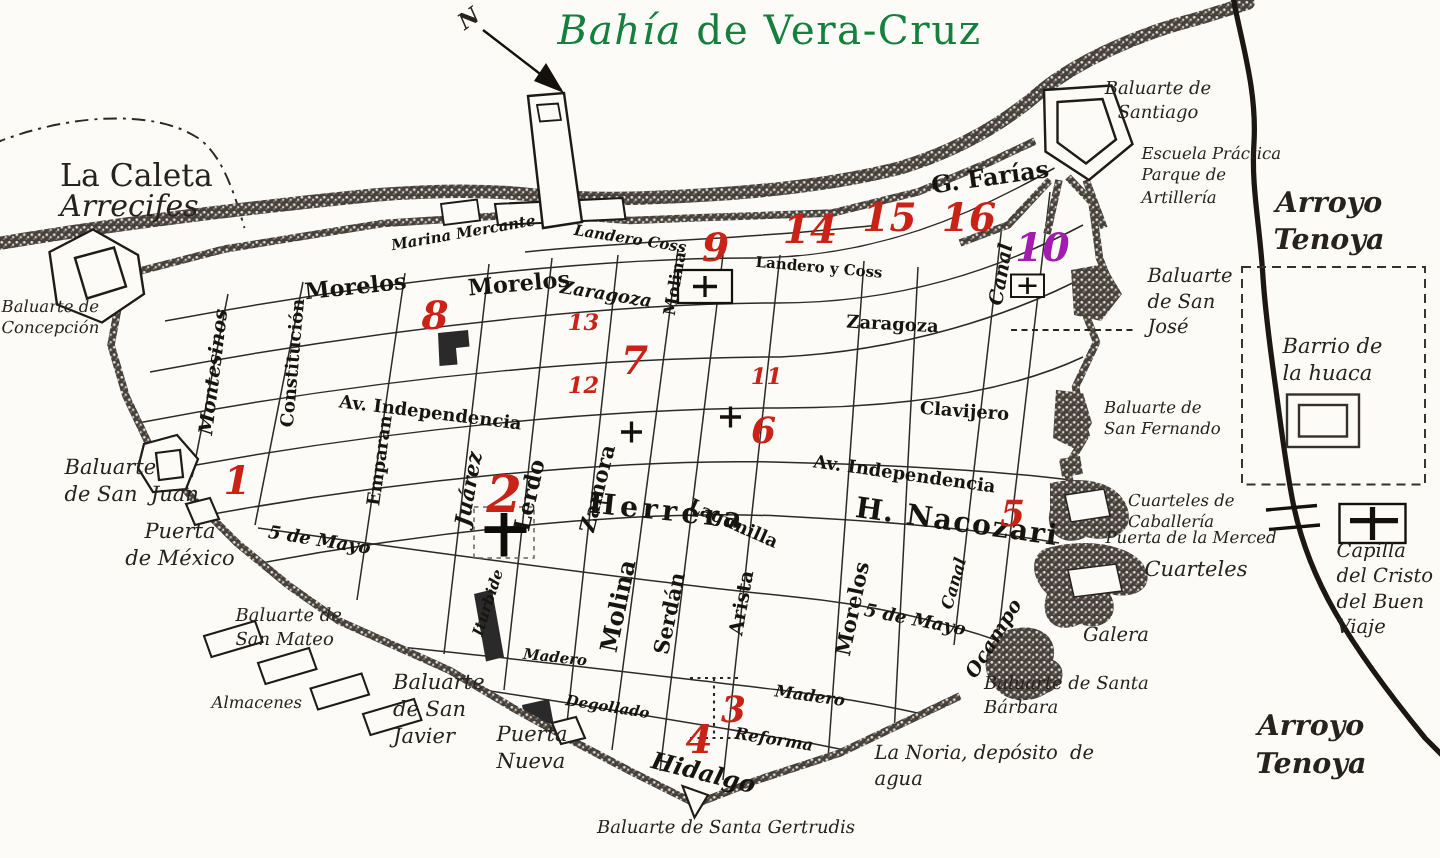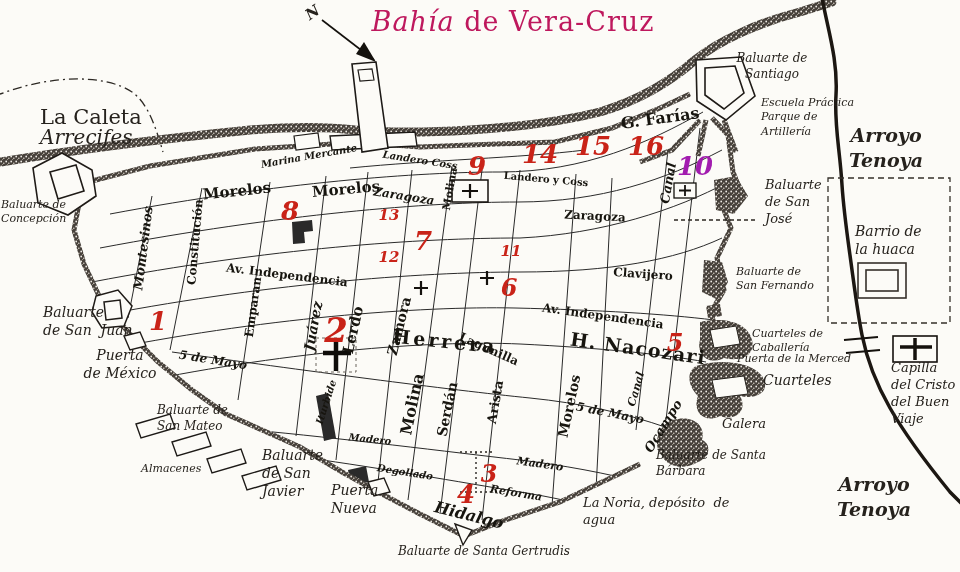--- a/index.html
+++ b/index.html
@@ -10,21 +10,21 @@
   .plabel{position:absolute;color:#26221d;line-height:1.3;white-space:pre;font-family:"DejaVu Serif",serif;}
   .plabel.it{font-style:italic;}
   .plabel.bd{font-weight:bold;}
   .plabel.ctr{text-align:center;transform:translate(-50%,-50%);}
   .slabel{position:absolute;font-weight:bold;color:#17150f;white-space:pre;
           font-family:"DejaVu Serif",serif;transform-origin:center;}
   .slabel.it{font-style:italic;}
   .marker{position:absolute;font-weight:bold;font-style:italic;white-space:pre;
           font-family:"DejaVu Serif",serif;transform:translate(-50%,-50%);}
   #title{position:absolute;left:513px;top:21px;transform:translate(-50%,-50%);
-         font-size:27px;color:#be185d;white-space:pre;letter-spacing:1px;}
+         font-size:27px;color:#15803d;white-space:pre;letter-spacing:1px;}
   #title .ital{font-style:italic;}
 </style>
 </head>
 <body>
 
 <div id="map">
 
 <svg width="960" height="572" viewBox="0 0 960 572">
   <defs>
     <pattern id="stip" width="5" height="5" patternUnits="userSpaceOnUse">

